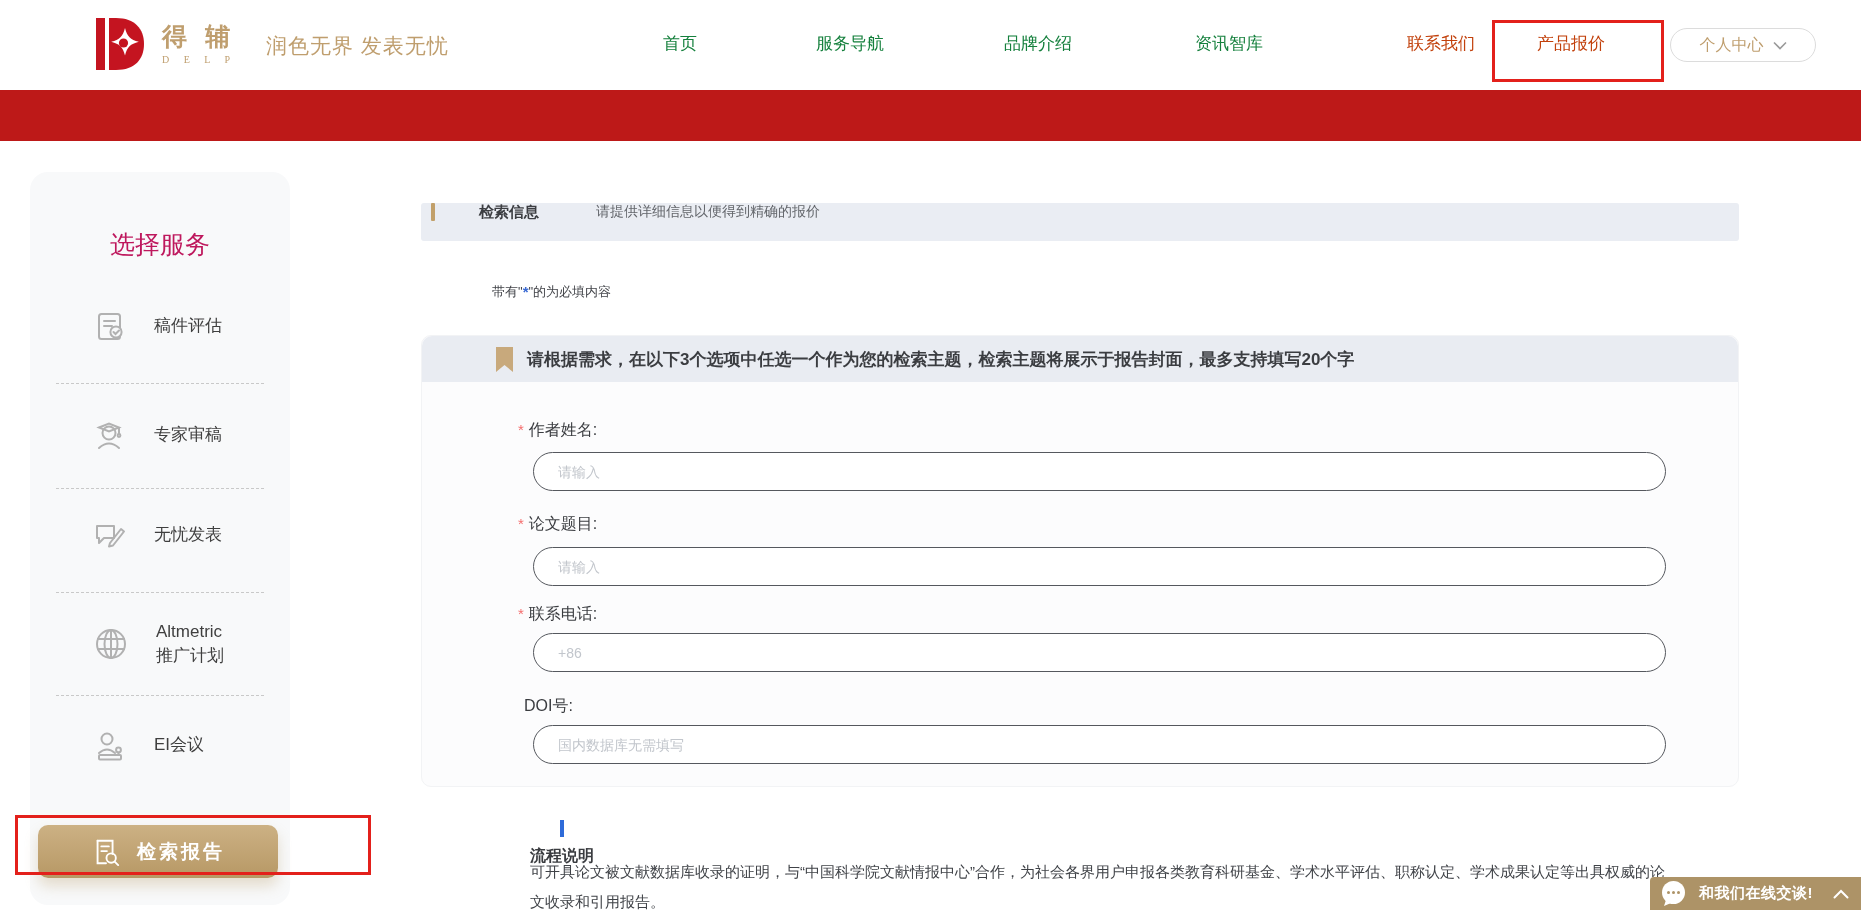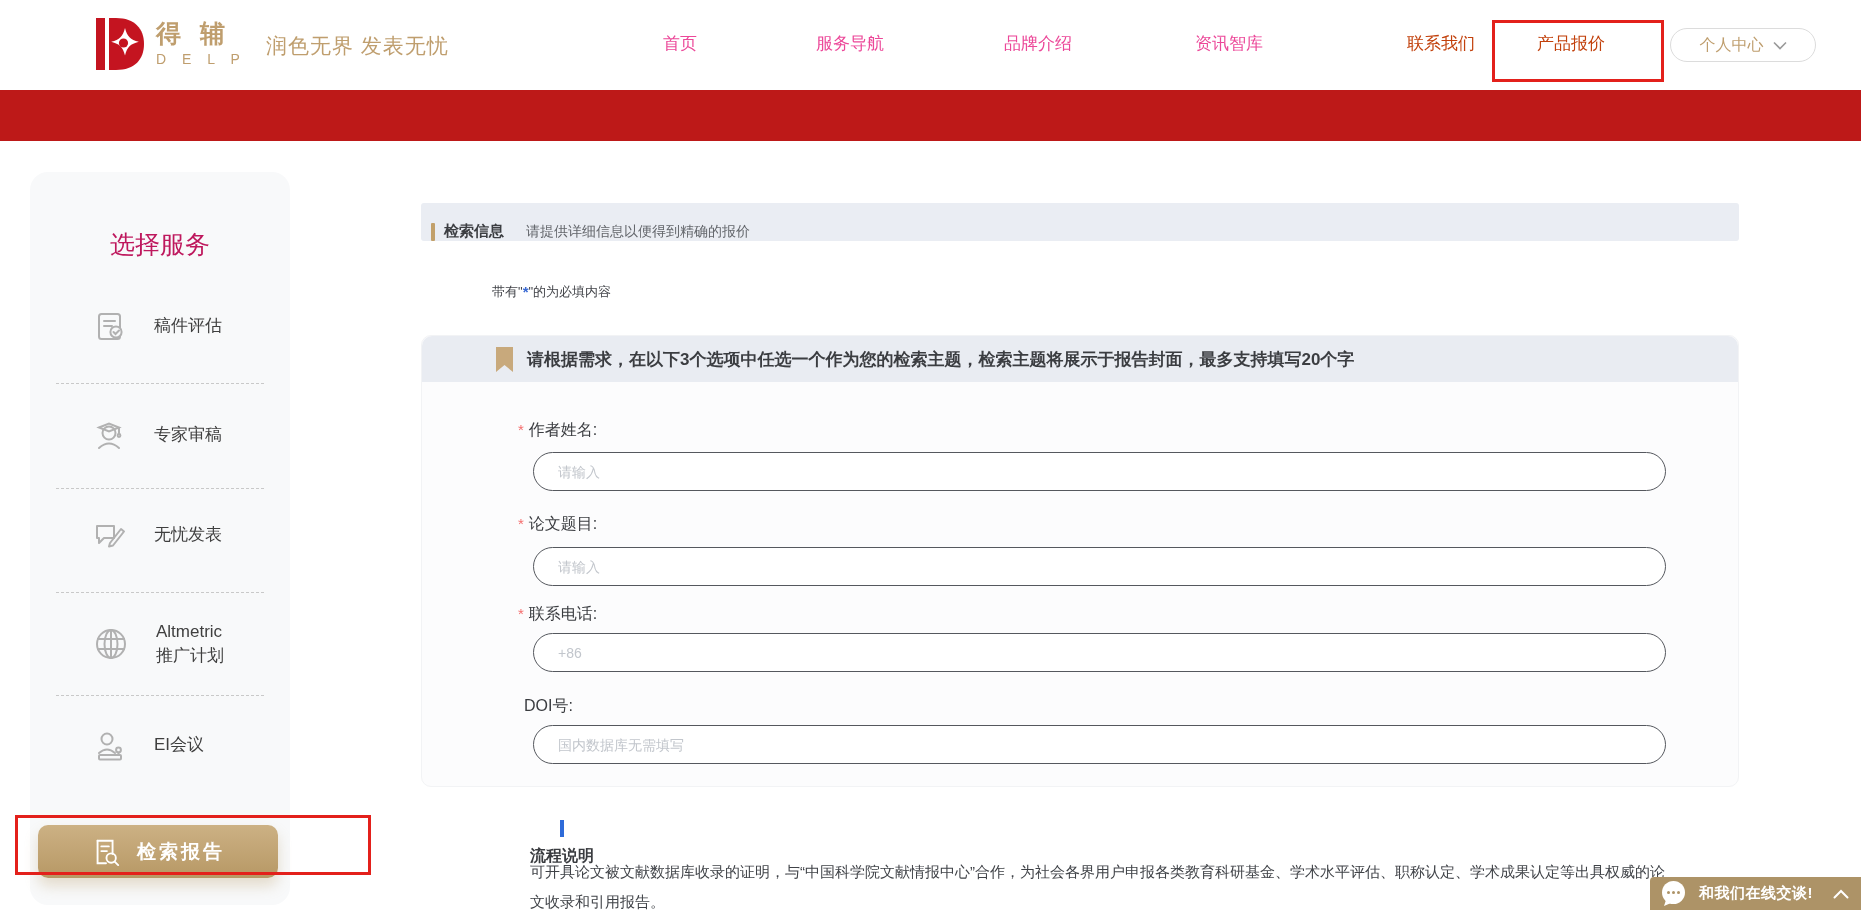--- a/index.html
+++ b/index.html
@@ -1,25 +1,25 @@
 <!DOCTYPE html>
 <html><head>
 <meta charset="utf-8">
 <style>
   html,body{margin:0;padding:0;background:#e9e9e9;}
   .page{position:relative;width:1861px;height:910px;background:#ffffff;overflow:hidden;
         font-family:"Liberation Sans","DejaVu Sans",sans-serif;color:#3c3e42;}
 
   
   .hdr{position:absolute;left:0;top:0;width:100%;height:90px;background:#fff;}
-  .logo{position:absolute;left:88px;top:12px;display:flex;align-items:center;gap:4px;cursor:pointer;}
+  .logo{position:absolute;left:88px;top:12px;display:flex;align-items:center;gap:10px;cursor:pointer;font-family:Liberation Serif, serif;}
   .brand-cn{font-size:25px;font-weight:bold;color:#bf9e6e;letter-spacing:6px;line-height:1;}
-  .brand-en{font-size:14px;color:#bf9e6e;letter-spacing:6px;margin-top:5px;}
+  .brand-en{font-size:10px;color:#bf9e6e;letter-spacing:6px;margin-top:5px;}
   .tagline{position:absolute;left:266px;top:32px;font-size:21px;font-weight:500;color:#bf9e6e;letter-spacing:1px;}
-  .nav-item{position:absolute;top:32px;font-size:17px;color:#ec4899;cursor:pointer;white-space:nowrap;}
+  .nav-item{position:absolute;top:32px;font-size:17px;color:#15803d;cursor:pointer;white-space:nowrap;}
   .nav-item.dark{color:#c2410c;}
   .user-pill{position:absolute;left:1670px;top:28px;width:146px;height:34px;border:1px solid #dcdcdc;
              border-radius:18px;display:flex;align-items:center;justify-content:center;gap:9px;
              color:#bf9e6e;font-size:16px;cursor:pointer;background:#fff;box-sizing:border-box;}
 
   
   .banner{position:absolute;left:0;top:90px;width:100%;height:51px;background:#bd1918;}
 
   
   .sidebar{position:absolute;left:30px;top:172px;width:260px;height:733px;background:#f8f9fa;border-radius:18px;}
@@ -28,21 +28,21 @@
   .sb-item .lbl{font-size:17px;color:#3f3f3f;line-height:24px;}
   .sb-icon{color:#b1b1b1;flex:0 0 auto;display:flex;}
   .sb-div{position:absolute;left:26px;right:26px;border-top:1px dashed #c9c9c9;height:0;}
   .sb-active{position:absolute;left:8px;top:653px;width:240px;height:53px;border-radius:10px;
              background:linear-gradient(180deg,#ccb184,#b79865);display:flex;align-items:center;justify-content:center;
              gap:16px;color:#fff;font-size:19px;font-weight:600;letter-spacing:3px;cursor:pointer;
              box-shadow:0 8px 14px rgba(183,152,101,.30);}
 
   
   .sec-bar{position:absolute;left:421px;top:203px;width:1318px;height:38px;background:#eaedf3;
-           border-radius:3px;display:flex;align-items:flex-end;}
+           border-radius:3px;display:flex;align-items:flex-start;gap:35px;}
   .sec-tick{width:4px;height:18px;background:#c2a06a;margin-left:10px;border-radius:1px;}
   .sec-title{margin-left:9px;font-size:15px;font-weight:bold;color:#3c3e42;}
   .sec-sub{margin-left:22px;font-size:14px;color:#63666b;}
 
   .req-note{position:absolute;left:492px;top:283px;font-size:13px;color:#43454a;}
   .req-star{color:#3a6ad4;font-weight:bold;font-size:15px;vertical-align:-1px;}
 
   .form-card{position:absolute;left:421px;top:335px;width:1318px;height:452px;background:#fcfcfd;
              border:1px solid #f2f3f5;border-radius:10px;box-sizing:border-box;}
   .notice{position:absolute;left:0;top:0;width:100%;height:46px;background:#e9ecf2;

